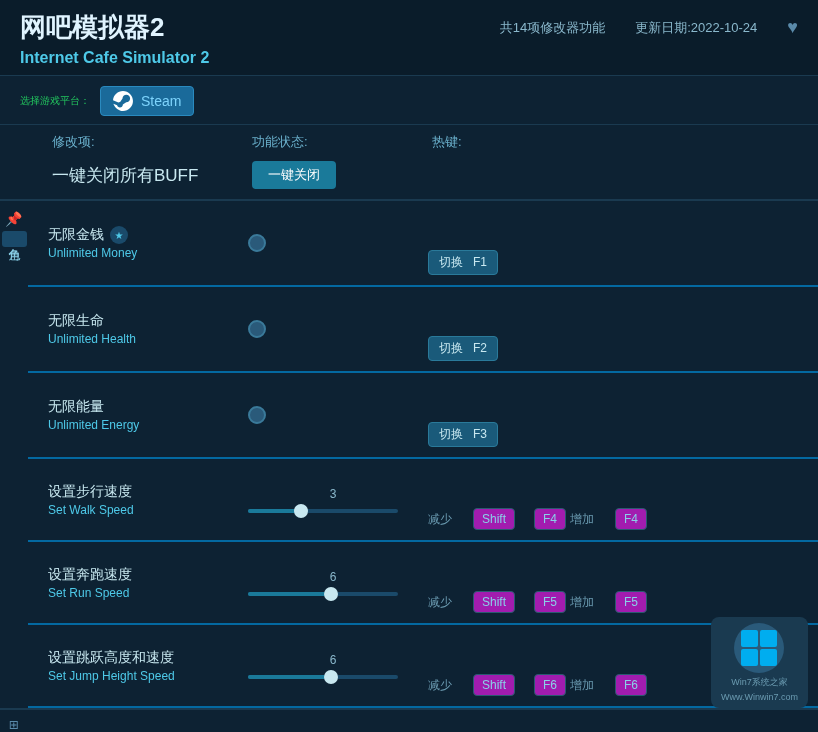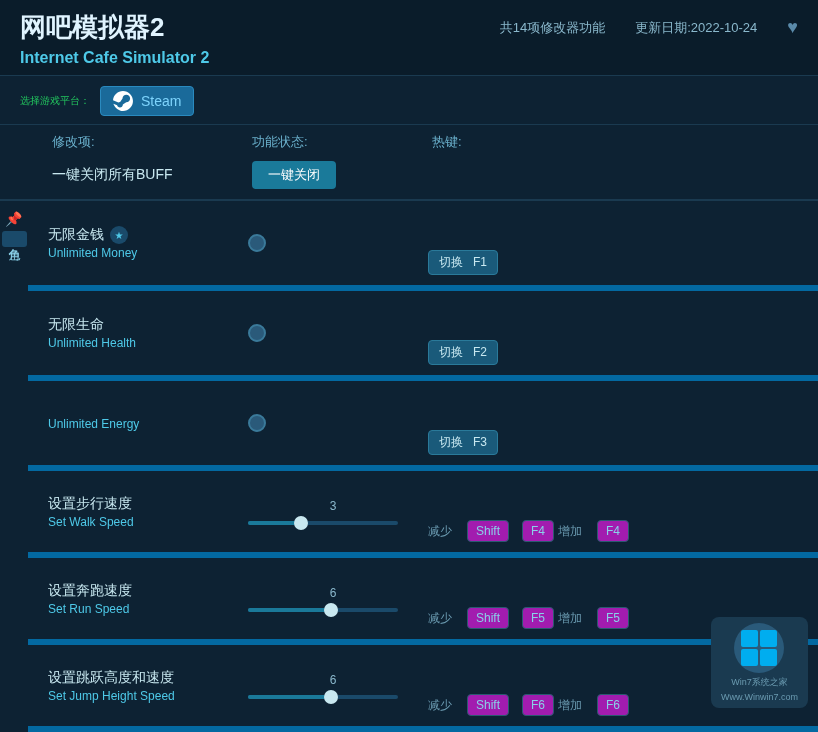--- a/index.html
+++ b/index.html
@@ -90,21 +90,21 @@
 
     
     .onekey-row {
       display: flex;
       align-items: center;
       padding: 6px 20px 10px 52px;
       border-bottom: 2px solid #1a3a50;
     }
     .onekey-label {
       width: 200px;
-      font-size: 14px;
+      font-size: 17px;
       color: #c8e8f0;
     }
     .onekey-btn {
       background: #1a7a9a;
       border: none;
       border-radius: 4px;
       color: #fff;
       font-size: 13px;
       padding: 5px 16px;
       cursor: pointer;
@@ -139,21 +139,21 @@
     
     .items-list {
       flex: 1;
       padding: 0;
     }
 
     .item-row {
       display: flex;
       align-items: center;
       padding: 10px 20px 10px 20px;
-      border-bottom: 6px solid #0369a1;
+      border-bottom: 2px solid #0369a1;
       min-height: 62px;
     }
 
     .item-name-col {
       width: 200px;
       flex-shrink: 0;
     }
     .item-name-cn {
       font-size: 14px;
       color: #c8e8f0;
@@ -255,21 +255,21 @@
       border: 1px solid #2a7a9a;
       border-radius: 4px;
       color: #c8e8f0;
       font-size: 12px;
       padding: 3px 10px;
       cursor: pointer;
     }
     .hotkey-group {
       display: flex;
       align-items: center;
-      gap: 13px;
+      gap: 19px;
     }
     .hotkey-label {
       font-size: 12px;
       color: #6a9ab0;
       margin-right: 2px;
     }
 
     
     .section-divider {
       height: 2px;
@@ -412,20 +412,21 @@
         <button class="hotkey-toggle-btn">
           <span>切换</span>
           &nbsp;
           <span>F2</span>
         </button>
       </div>
     </div>
 
     <div class="item-row">
       <div class="item-name-col">
+        <div class="item-name-cn">无限能量</div>
         <div class="item-name-en">Unlimited Energy</div>
       </div>
       <div class="item-toggle-col">
         <div class="toggle-circle"></div>
       </div>
       <div class="item-hotkey-col">
         <button class="hotkey-toggle-btn">
           <span>切换</span>
           &nbsp;
           <span>F3</span>

